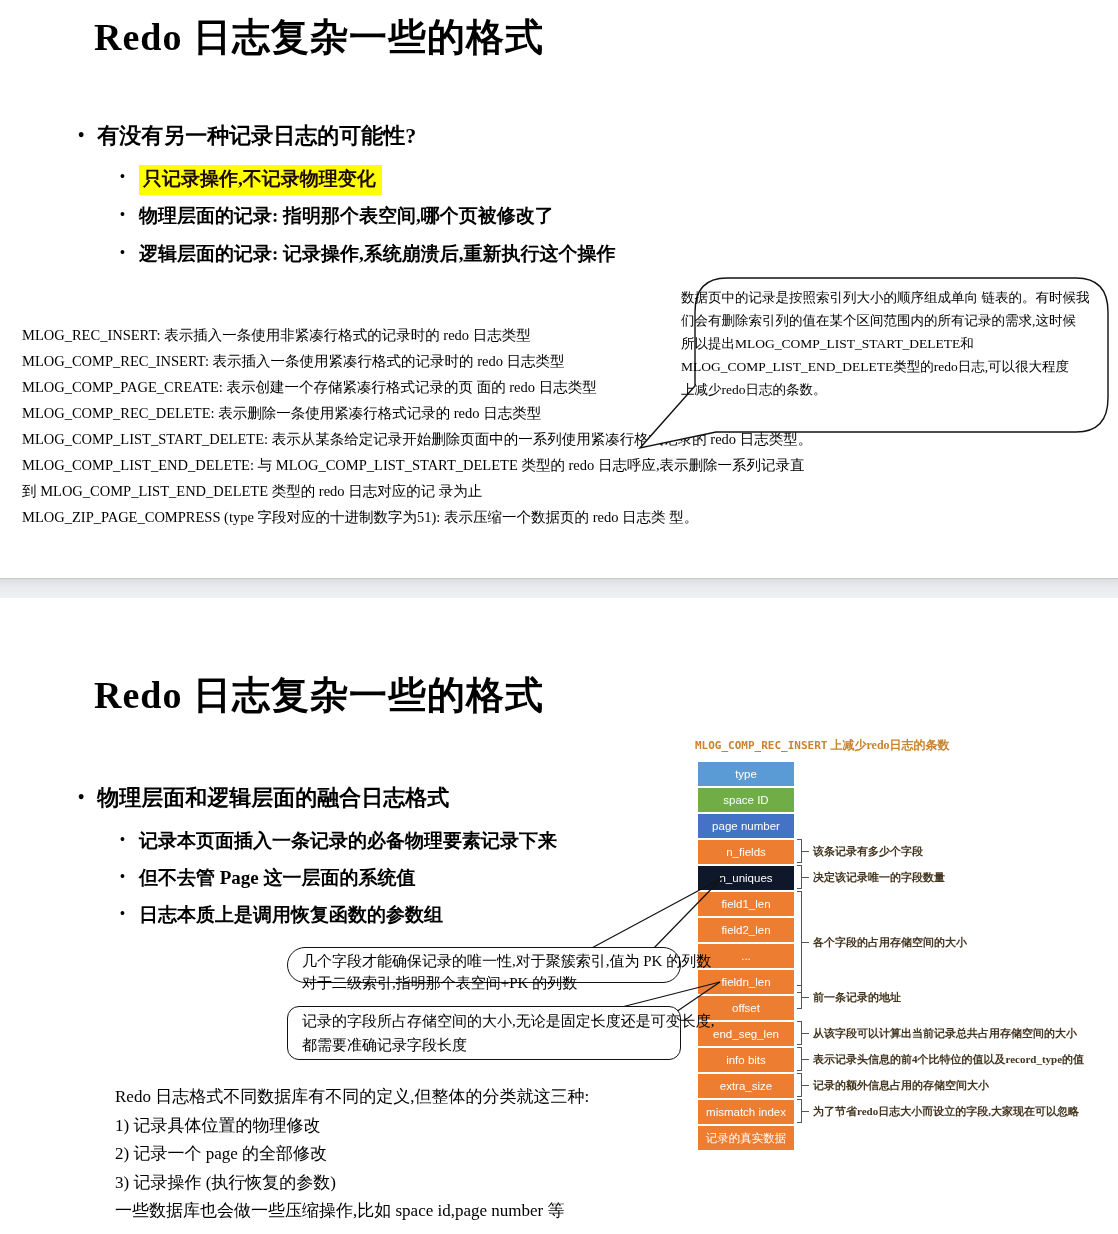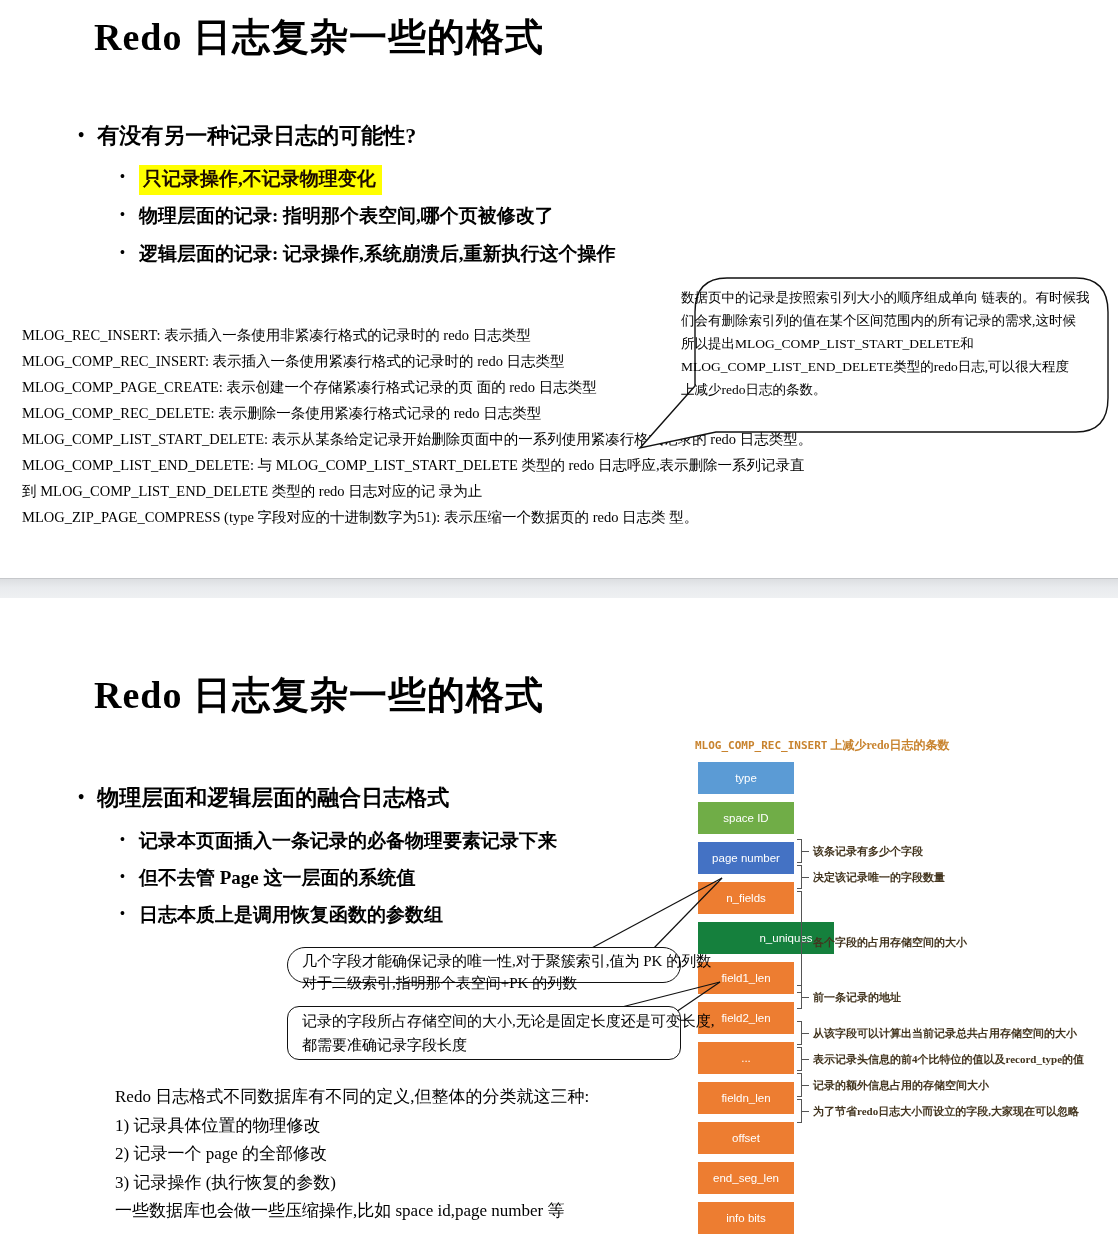--- a/index.html
+++ b/index.html
@@ -29,21 +29,21 @@
   .bubble-line{height:23px;line-height:23px;white-space:nowrap;}
   
   .divider{position:absolute;left:0;top:578px;width:1118px;height:20px;
            background:linear-gradient(180deg,#dcdee1 0%,#e9ebee 45%,#eef0f2 100%);
            border-top:1px solid #c6c8cb;box-sizing:border-box;}
   
   .diag-title{position:absolute;left:695px;top:735px;white-space:nowrap;z-index:2;}
   .diag-title .code{font:700 11px "DejaVu Sans Mono",monospace;color:#c8832e;}
   .diag-title .rest{font:700 12px "Liberation Serif",serif;color:#c8832e;}
   .dboxes{position:absolute;left:698px;top:762px;z-index:2;}
-  .dbox{width:96px;height:32px;margin-bottom:8px;color:#fff;
+  .dbox{width:96px;height:24px;margin-bottom:2px;color:#fff;
         font:400 11.5px "Liberation Sans",sans-serif;
         display:flex;align-items:center;justify-content:center;white-space:nowrap;}
   .anno{position:absolute;left:99px;display:flex;align-items:center;}
   .bracket{align-self:stretch;width:5px;border:1px solid #555;border-left:none;box-sizing:border-box;}
   .dashline{width:7px;height:1px;background:#555;}
   .anno-text{margin-left:4px;font-size:11px;font-weight:700;color:#43351f;white-space:nowrap;}
   
   .callout{position:absolute;left:287px;width:394px;background:#fff;border:1.6px solid #111;
            border-radius:12px;box-sizing:border-box;padding:2px 0 0 14px;z-index:5;font-size:15px;}
   #callout1{top:947px;height:36px;border-radius:24px;}
@@ -102,21 +102,21 @@
     </div>
 
   <div class="diag-title">
     <span class="code">MLOG_COMP_REC_INSERT</span><span class="rest"> 上减少redo日志的条数</span>
   </div>
   <div class="dboxes">
       <div class="dbox" style="background: rgb(91, 155, 213);">type</div>
       <div class="dbox" style="background: rgb(112, 173, 71);">space ID</div>
       <div class="dbox" style="background: rgb(68, 114, 196);">page number</div>
       <div class="dbox" style="background: rgb(237, 125, 49);">n_fields</div>
-      <div class="dbox" style="background: #15803d; padding-left: 40px;">n_uniques</div>
+      <div class="dbox" style="background: #0f172a;">n_uniques</div>
       <div class="dbox" style="background: rgb(237, 125, 49);">field1_len</div>
       <div class="dbox" style="background: rgb(237, 125, 49);">field2_len</div>
       <div class="dbox" style="background: rgb(237, 125, 49);">...</div>
       <div class="dbox" style="background: rgb(237, 125, 49);">fieldn_len</div>
       <div class="dbox" style="background: rgb(237, 125, 49);">offset</div>
       <div class="dbox" style="background: rgb(237, 125, 49);">end_seg_len</div>
       <div class="dbox" style="background: rgb(237, 125, 49);">info bits</div>
       <div class="dbox" style="background: rgb(237, 125, 49);">extra_size</div>
       <div class="dbox" style="background: rgb(237, 125, 49);">mismatch index</div>
       <div class="dbox" style="background: rgb(237, 125, 49);">记录的真实数据</div>

